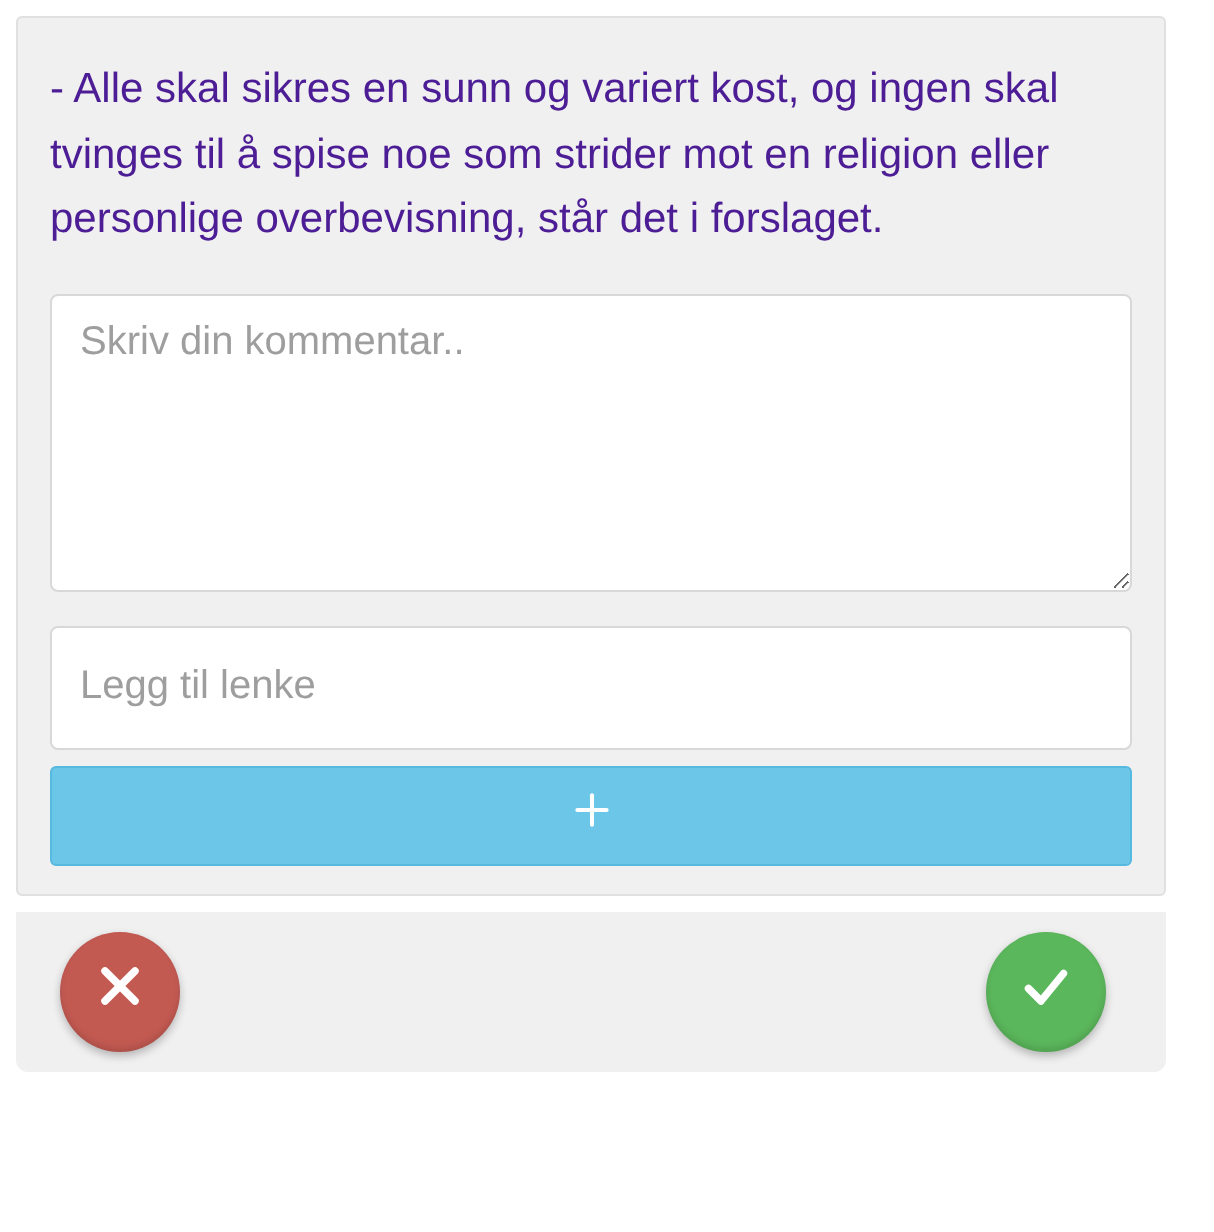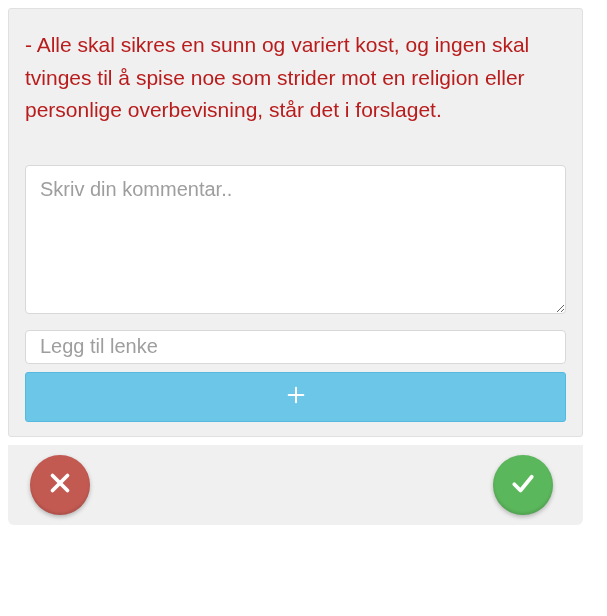--- a/index.html
+++ b/index.html
@@ -8,42 +8,42 @@
       margin: 8px;
       width: 575px;
       background: #f0f0f0;
       border: 1px solid #e0e0e0;
       border-radius: 3px;
       padding: 20px 16px 14px 16px;
     }
     .proposal-text {
       font-size: 21px;
       line-height: 1.55;
-      color: #b91c1c;
+      color: #4c1d95;
       font-weight: 300;
-      margin-bottom: 38px;
+      margin-bottom: 20px;
     }
     .comment-textarea {
       width: 100%;
       height: 149px;
       border: 1px solid #d8d8d8;
       border-radius: 4px;
       padding: 12px 14px;
       font-size: 20px;
       font-family: inherit;
       font-weight: 300;
       color: #333;
       background: #fff;
       resize: vertical;
       margin-bottom: 12px;
     }
     .comment-textarea::placeholder { color: #9e9e9e; }
     .link-input {
       width: 100%;
-      height: 34px;
+      height: 62px;
       border: 1px solid #d8d8d8;
       border-radius: 4px;
       padding: 0 14px;
       font-size: 20px;
       font-family: inherit;
       font-weight: 300;
       color: #333;
       background: #fff;
       margin-bottom: 8px;
     }

